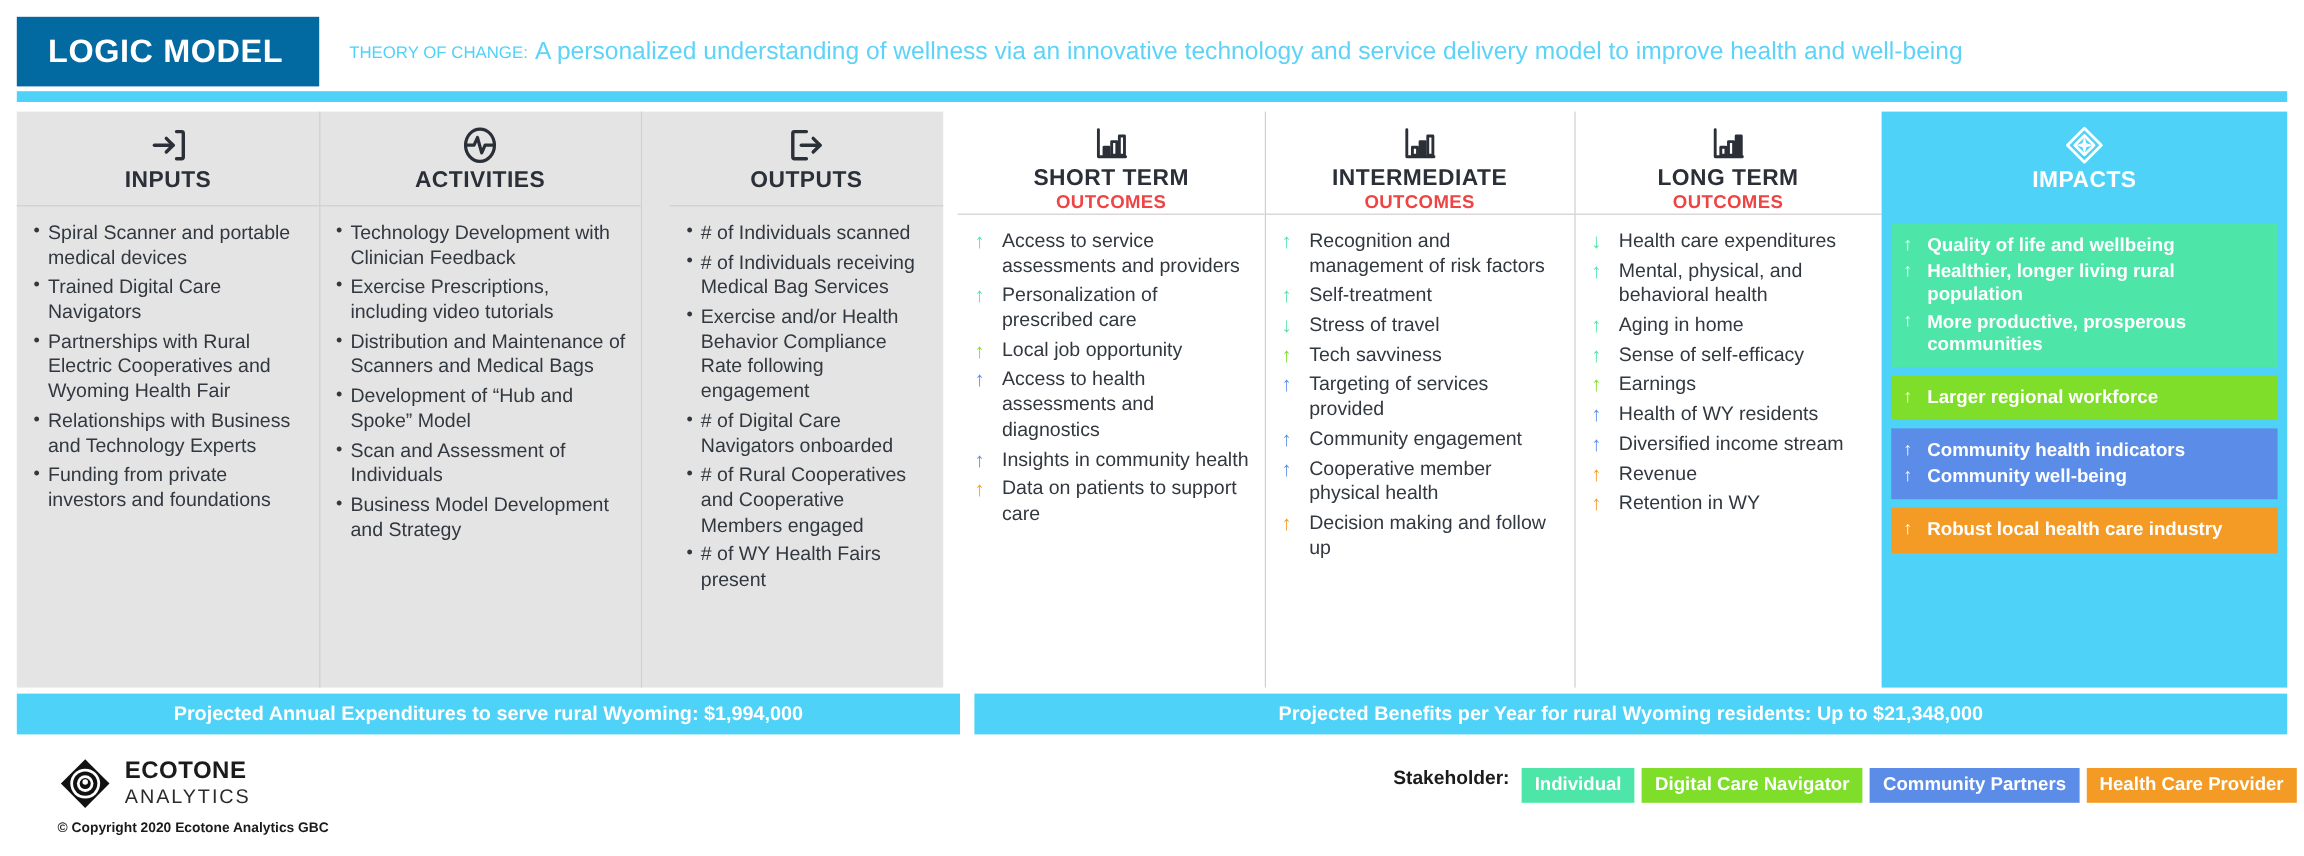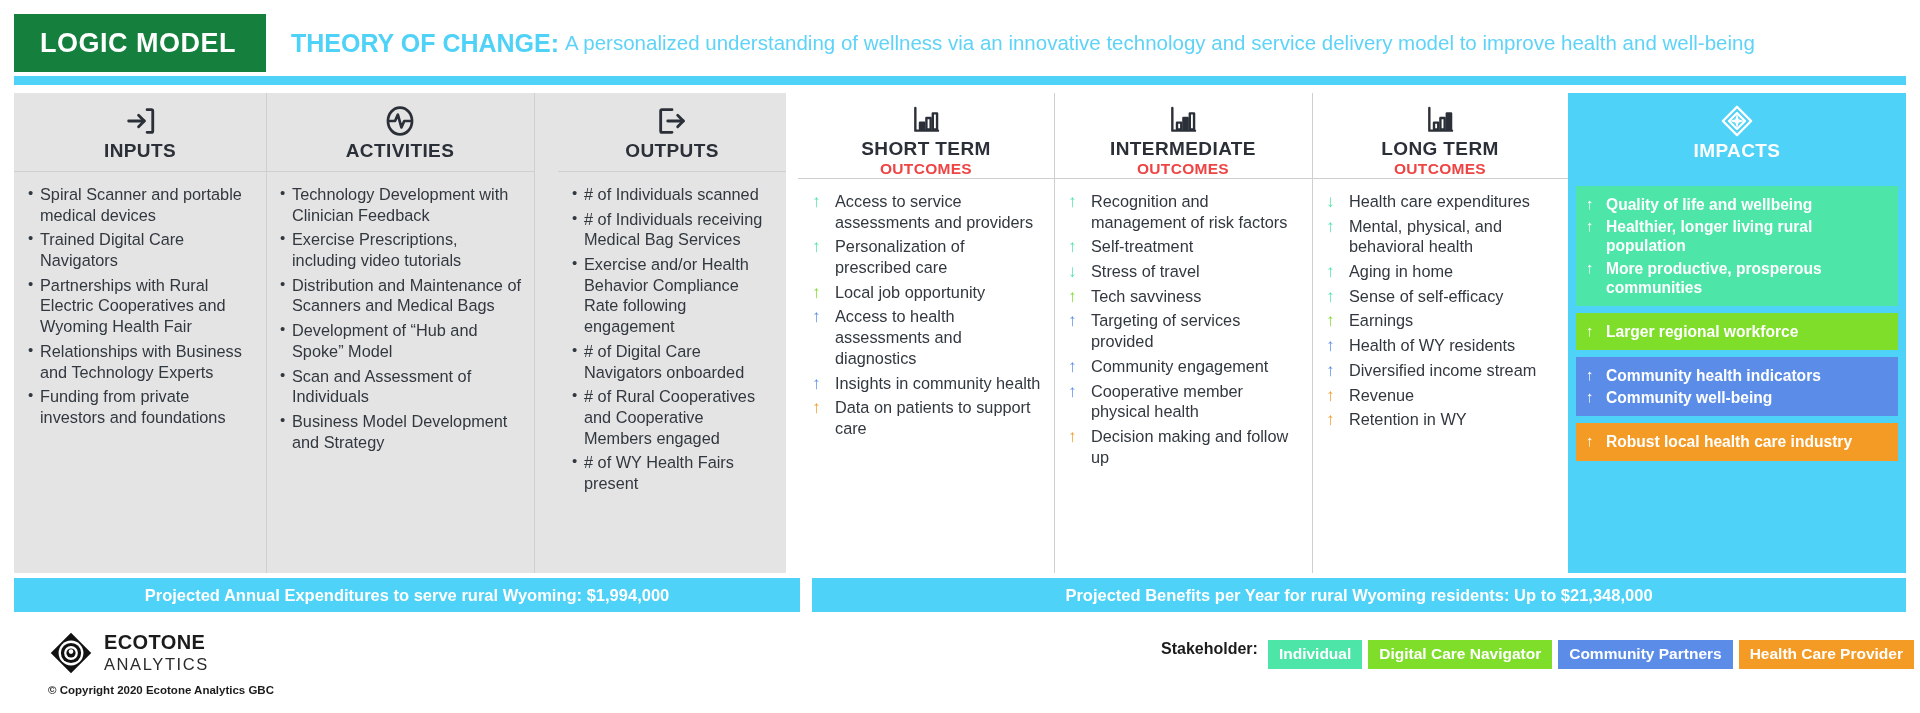--- a/index.html
+++ b/index.html
@@ -11,32 +11,32 @@
   }
   .page { position: relative; width: 1920px; height: 713px; background:#fff; }
 
   
   .titlebar {
     position: absolute; left: 14px; top: 14px;
     width: 1892px; height: 58px;
     display: flex; align-items: stretch;
   }
   .logic-tab {
-    width: 252px; background: #15803d;
+    width: 252px; background: #0369a1;
     display: flex; align-items: center; padding-left: 26px;
   }
   .logic-tab span {
     color:#ffffff; font-size: 27px; font-weight: bold;
     letter-spacing: .5px;
   }
   .toc {
     flex: 1; display:flex; align-items:center; padding-left: 25px;
   }
   .toc-label {
-    color:#4ed2f7; font-size: 25px; font-weight: bold; white-space: nowrap;
+    color:#4ed2f7; font-size: 14px; font-weight: normal; white-space: nowrap;
   }
   .toc-text {
     color:#5ed3f8; font-size: 20.5px; font-weight: normal; white-space: nowrap; margin-left: 6px;
   }
 
   
   .cyan-rule {
     position:absolute; left:14px; top:76px; width:1892px; height:9px;
     background:#4ed2f7;
   }

